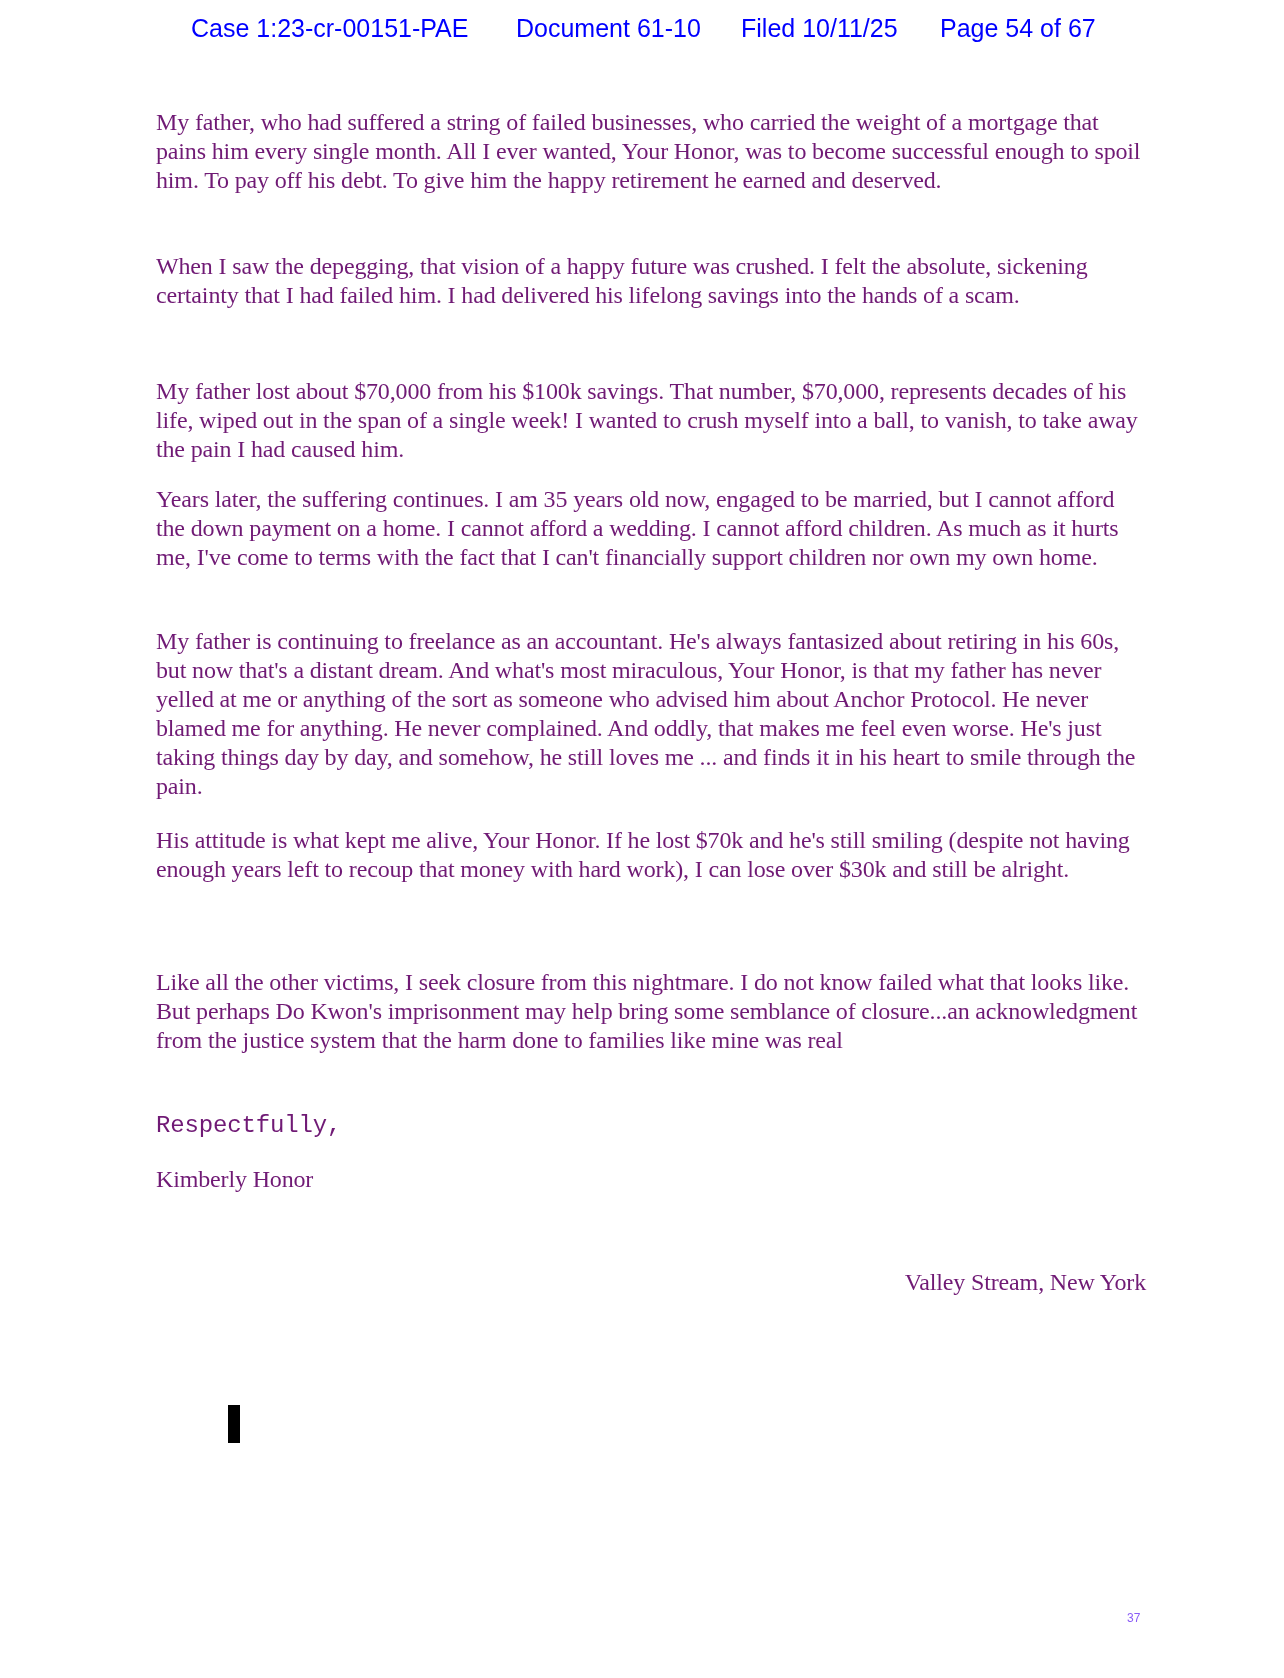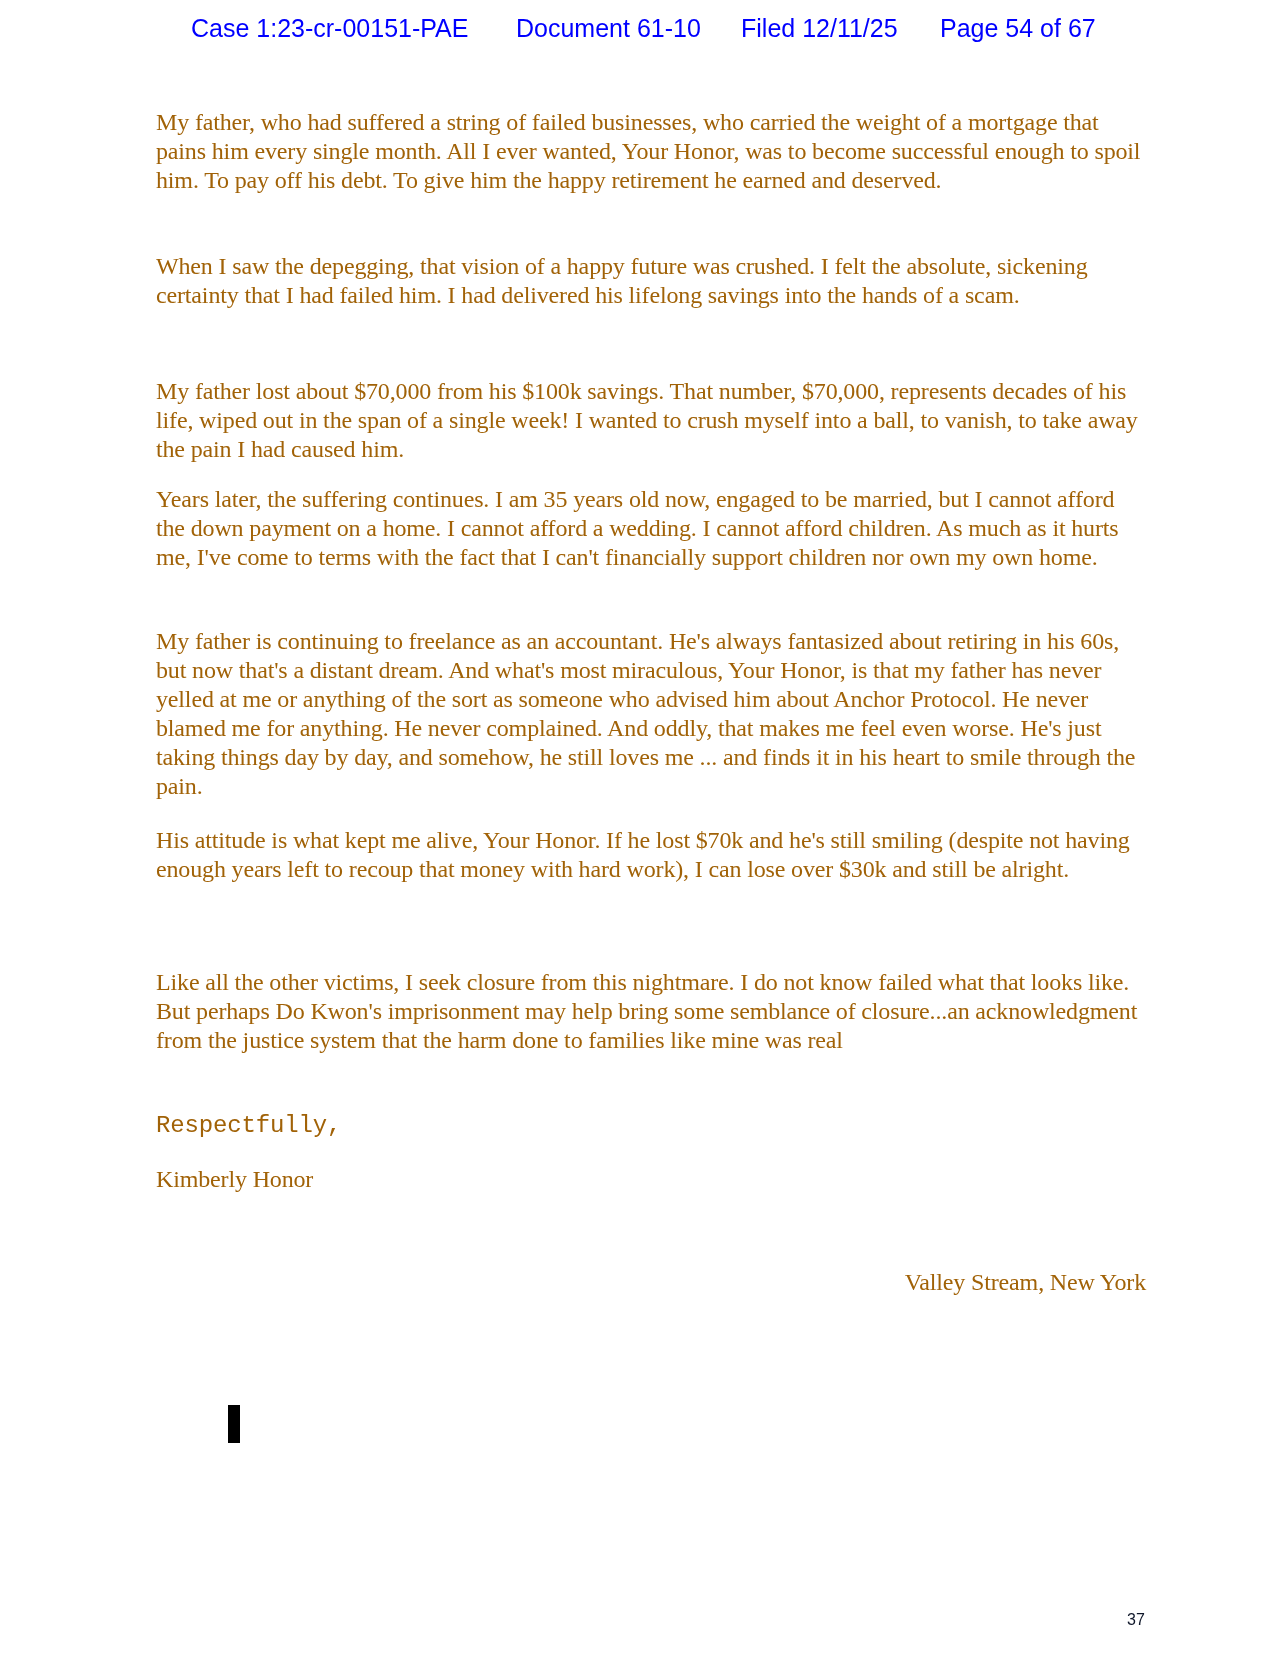--- a/index.html
+++ b/index.html
@@ -34,21 +34,21 @@
     .h-filed { left: 741px; }
     .h-page { left: 940px; }
     .para {
       position: absolute;
       left: 156px;
       width: 990px;
       margin: 0;
       font-family: "Liberation Serif", serif;
       font-size: 24px;
       line-height: 29px;
-      color: #a16207;
+      color: #701a75;
       letter-spacing: -0.15px;
     }
     #p1 { top: 108px; }
     #p2 { top: 252px; }
     #p3 { top: 368px; margin-top: 9px; }
     #p4 { top: 485px; }
     #p5 { top: 627px; }
     #p6 { top: 826px; }
     #p7 { top: 968px; }
     #closing { top: 1111px; font-family: Liberation Mono, monospace; }
@@ -61,31 +61,31 @@
       top: 1405px;
       width: 12px;
       height: 38px;
       background: #000000;
     }
     .page-number {
       position: absolute;
       left: 1127px;
       top: 1611px;
       font-family: "Liberation Sans", sans-serif;
-      font-size: 16px;
-      color: #0f172a;
+      font-size: 12px;
+      color: #8b5cf6;
     }
   </style>
 </head>
 <body>
 
 <div class="header">
   <span class="h-case">Case 1:23-cr-00151-PAE</span>
   <span class="h-doc">Document 61-10</span>
-  <span class="h-filed">Filed 12/11/25</span>
+  <span class="h-filed">Filed 10/11/25</span>
   <span class="h-page">Page 54 of 67</span>
 </div>
 
 <div>
   <p class="para" id="p1">My father, who had suffered a string of failed businesses, who carried the weight of a mortgage that pains him every single month. All I ever wanted, Your Honor, was to become successful enough to spoil him. To pay off his debt. To give him the happy retirement he earned and deserved.</p>
   <p class="para" id="p2">When I saw the depegging, that vision of a happy future was crushed. I felt the absolute, sickening certainty that I had failed him. I had delivered his lifelong savings into the hands of a scam.</p>
   <p class="para" id="p3">My father lost about $70,000 from his $100k savings. That number, $70,000, represents decades of his life, wiped out in the span of a single week! I wanted to crush myself into a ball, to vanish, to take away the pain I had caused him.</p>
   <p class="para" id="p4">Years later, the suffering continues. I am 35 years old now, engaged to be married, but I cannot afford the down payment on a home. I cannot afford a wedding. I cannot afford children. As much as it hurts me, I've come to terms with the fact that I can't financially support children nor own my own home.</p>
   <p class="para" id="p5">My father is continuing to freelance as an accountant. He's always fantasized about retiring in his 60s, but now that's a distant dream. And what's most miraculous, Your Honor, is that my father has never yelled at me or anything of the sort as someone who advised him about Anchor Protocol. He never blamed me for anything. He never complained. And oddly, that makes me feel even worse. He's just taking things day by day, and somehow, he still loves me ... and finds it in his heart to smile through the pain.</p>
   <p class="para" id="p6">His attitude is what kept me alive, Your Honor. If he lost $70k and he's still smiling (despite not having enough years left to recoup that money with hard work), I can lose over $30k and still be alright.</p>

